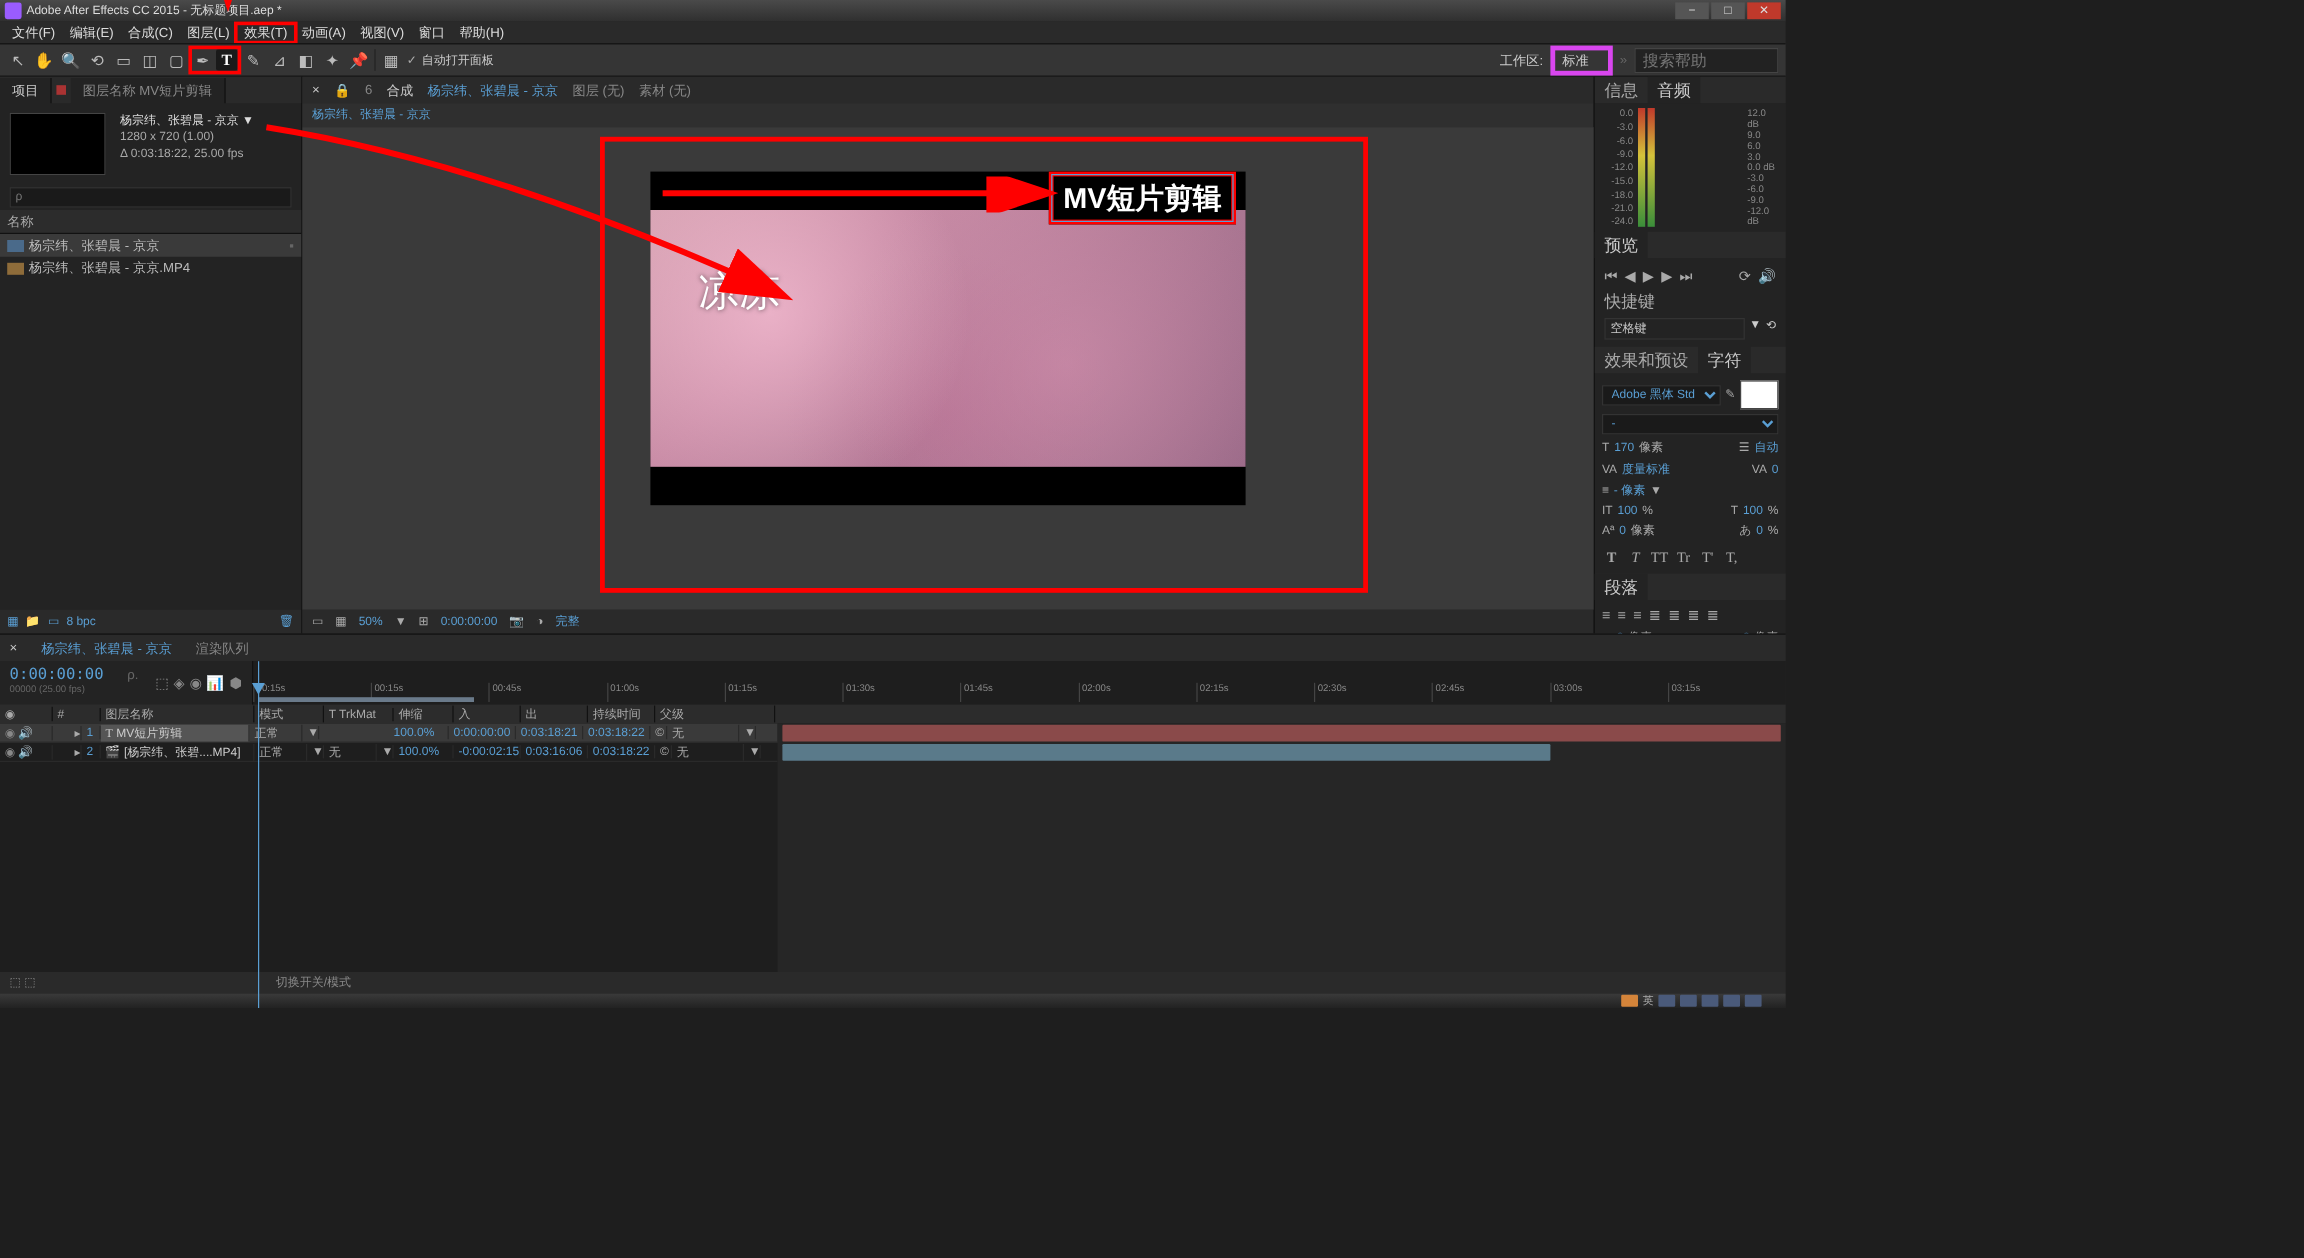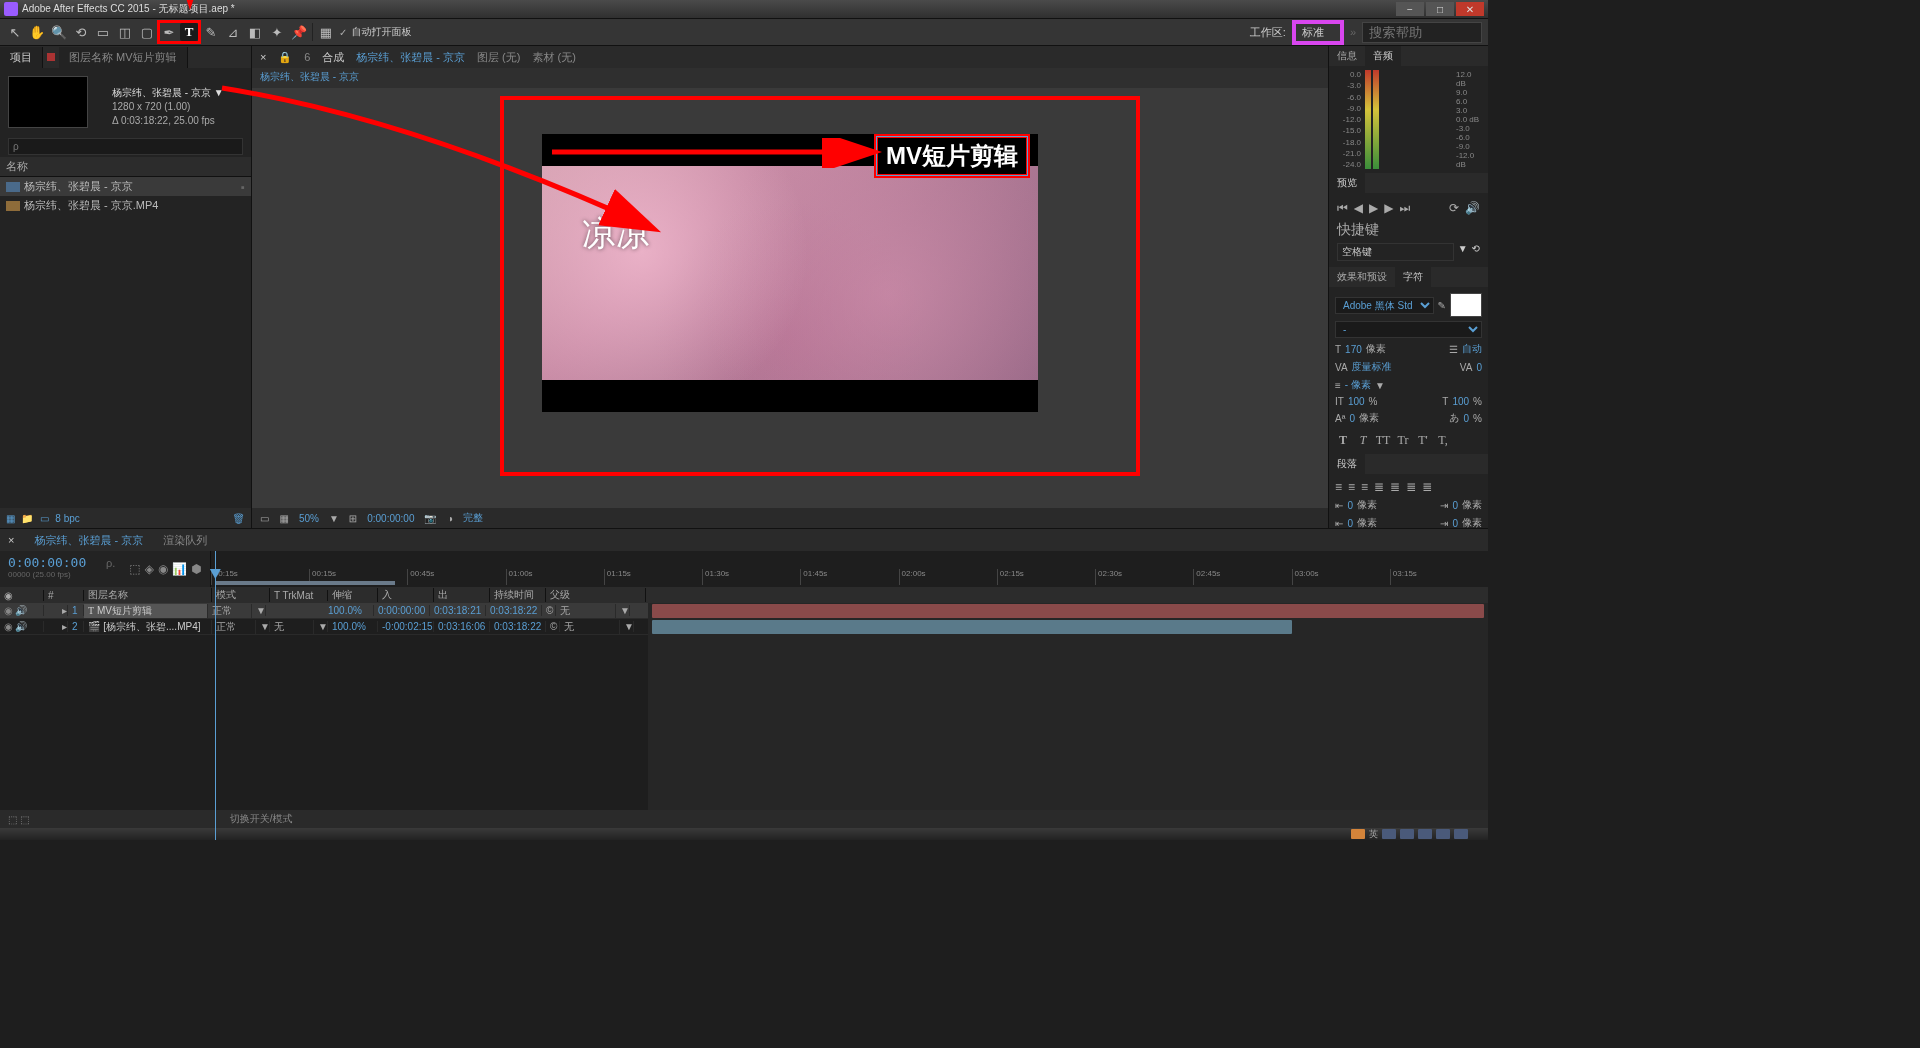--- a/index.html
+++ b/index.html
@@ -20,21 +20,21 @@
 .toolbar .grp{display:flex;gap:2px}
 .toolbar .hl{outline:3px solid red;outline-offset:0}
 .toolbar .right{margin-left:auto;display:flex;align-items:center;gap:6px;font-size:11px}
 .toolbar .search{background:#222;border:1px solid #444;padding:2px 6px;color:#888;width:120px}
 .main{flex:1;display:flex;min-height:0}
 .left{width:252px;display:flex;flex-direction:column;background:#232323;border-right:1px solid #111}
 .panel-tabs{height:22px;display:flex;align-items:center;background:#2a2a2a;font-size:11px}
 .panel-tabs .tab{padding:3px 10px;background:#232323;color:#ccc;border-right:1px solid #111}
 .panel-tabs .tab.dim{color:#888}
 .panel-tabs .sq{width:8px;height:8px;background:#aa3333;margin:0 4px}
-.proj-head{display:flex;padding:8px;gap:24px;align-items:flex-end}
+.proj-head{display:flex;padding:8px;gap:12px;align-items:flex-start}
 .proj-thumb{width:80px;height:52px;background:#000;border:1px solid #444}
 .proj-meta{font-size:10px;color:#aaa;line-height:1.4}
 .proj-meta .name{color:#ddd}
 .proj-search{padding:2px 8px}
 .proj-search input{width:100%;background:#1a1a1a;border:1px solid #333;color:#888;padding:2px 4px;font-size:10px}
 .proj-list{flex:1;background:#232323;font-size:11px}
 .proj-list .hdr{background:#2c2c2c;color:#aaa;padding:2px 6px;border-bottom:1px solid #111}
 .proj-list .item{padding:2px 6px;display:flex;align-items:center;gap:4px;color:#bbb}
 .proj-list .item.sel{background:#3a3a3a}
 .proj-list .ic{width:14px;height:10px;background:#8e6c3a}
@@ -51,21 +51,21 @@
 .canvas{width:496px;height:278px;background:#000;position:relative;margin-top:-50px}
 .video{position:absolute;top:32px;left:0;right:0;bottom:32px;background:linear-gradient(135deg,#d4a0b0 0%,#c88ba5 30%,#b07a95 60%,#9a6a88 100%);overflow:hidden}
 .video::before{content:"";position:absolute;inset:0;background:radial-gradient(circle at 20% 40%,rgba(255,200,220,.6),transparent 40%),radial-gradient(circle at 70% 60%,rgba(220,150,180,.5),transparent 50%),radial-gradient(circle at 50% 80%,rgba(180,100,140,.4),transparent 45%)}
 .video-title{position:absolute;left:40px;top:45px;color:#fff;font-size:34px;font-family:"KaiTi",serif;writing-mode:horizontal-tb;text-shadow:0 0 4px rgba(0,0,0,.6)}
 .text-box{position:absolute;top:0;right:8px;background:#000;border:4px solid red;padding:2px 8px}
 .text-box span{color:#fff;font-size:24px;font-weight:bold}
 .text-handles{position:absolute;inset:-2px;border:1px solid #5a9fd4;pointer-events:none}
 .viewer-foot{height:20px;background:#2a2a2a;display:flex;align-items:center;gap:10px;padding:0 8px;font-size:10px;color:#aaa}
 .viewer-foot .blue{color:#5a9fd4}
 .right-panels{width:160px;background:#232323;border-left:1px solid #111;display:flex;flex-direction:column}
-.rp-tabs{height:22px;background:#2a2a2a;display:flex;font-size:10px}
+.rp-tabs{height:22px;background:#2a2a2a;display:flex;font-size:14px}
 .rp-tabs .tab{padding:3px 8px;color:#aaa}
 .rp-tabs .tab.act{background:#232323;color:#ccc}
 .audio-meter{height:140px;background:#232323;display:flex;padding:4px 8px;gap:4px}
 .meter-scale{display:flex;flex-direction:column;justify-content:space-between;font-size:8px;color:#888;text-align:right;width:24px}
 .meter-bars{flex:1;display:flex;gap:2px;align-items:flex-end}
 .meter-bar{width:6px;background:linear-gradient(to top,#3a8e3a 0%,#d4c23a 60%,#c0392b 100%);height:100%}
 .preview-panel{padding:4px}
 .preview-ctrl{display:flex;gap:6px;justify-content:center;padding:4px;font-size:12px;color:#aaa}
 .char-panel{padding:6px;font-size:10px;color:#aaa}
 .char-panel .row{display:flex;align-items:center;gap:4px;margin-bottom:4px}
@@ -116,20 +116,31 @@
  <div class="titlebar">
   <div class="ae-icon"></div>
   <span>Adobe After Effects CC 2015 - 无标题项目.aep *</span>
   <div class="winctrl">
    <div>−</div>
    <div>□</div>
    <div class="close">✕</div>
   </div>
  </div>
 
+ <div class="menubar">
+  <span>文件(F)</span>
+  <span>编辑(E)</span>
+  <span>合成(C)</span>
+  <span>图层(L)</span>
+  <span class="hl">效果(T)</span>
+  <span>动画(A)</span>
+  <span>视图(V)</span>
+  <span>窗口</span>
+  <span>帮助(H)</span>
+ </div>
 
  <div class="toolbar">
   <div class="tool">↖</div>
   <div class="tool">✋</div>
   <div class="tool">🔍</div>
   <div class="tool">⟲</div>
   <div class="tool">▭</div>
   <div class="tool">◫</div>
   <div class="tool">▢</div>
   <div class="grp hl">

